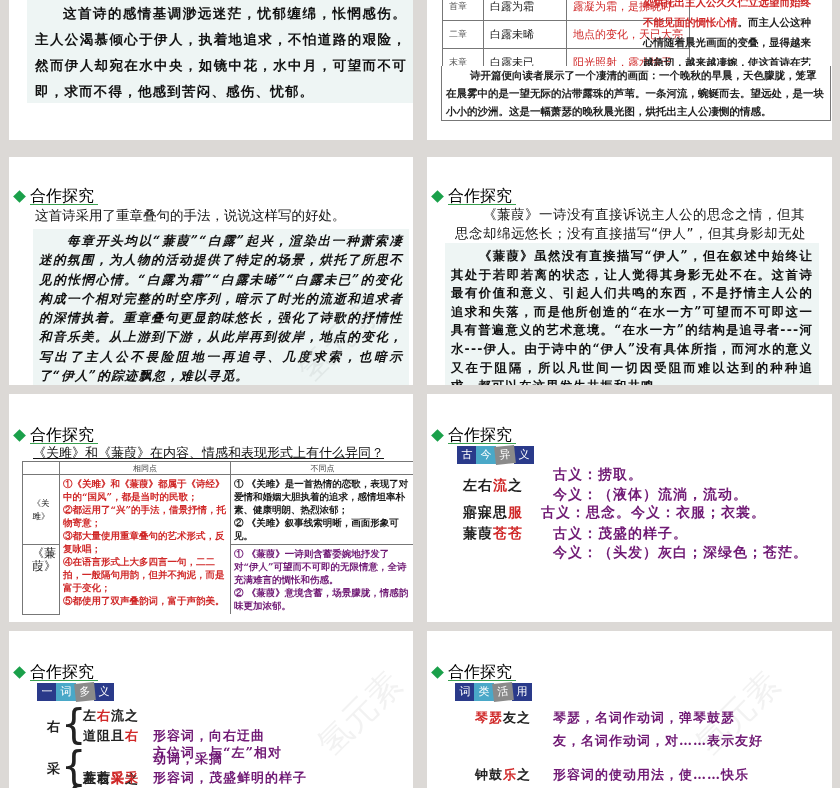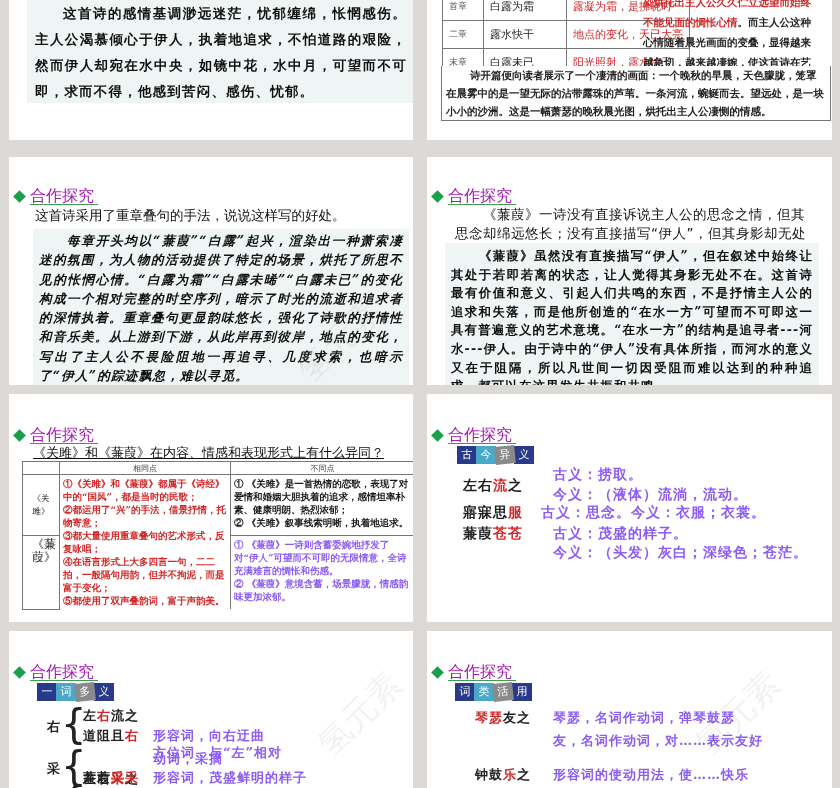--- a/index.html
+++ b/index.html
@@ -10,33 +10,33 @@
   .s2{left:427px;top:-2px;width:405px;height:142px;}
   .s3{left:9px;top:157px;width:404px;height:228px;}
   .s4{left:427px;top:157px;width:405px;height:228px;}
   .s5{left:9px;top:394px;width:404px;height:228px;}
   .s6{left:427px;top:394px;width:405px;height:228px;}
   .s7{left:9px;top:631px;width:404px;height:160px;}
   .s8{left:427px;top:631px;width:405px;height:160px;}
 
   .hdr{position:absolute;left:2px;display:flex;align-items:center;}
   .diamond{width:9px;height:9px;background:#1aa04a;transform:rotate(45deg);margin-left:4px;margin-right:6px;}
-  .hdr-title{font-family:"DejaVu Sans","Liberation Sans",sans-serif;font-size:16px;color:#a21caf;
+  .hdr-title{font-family:"DejaVu Sans","Liberation Sans",sans-serif;font-size:16px;color:#000000;
        border-bottom:1px solid #3aa050;line-height:17px;padding-right:4px;}
   .question{position:absolute;font-family:"DejaVu Sans","Liberation Sans",sans-serif;font-size:13.5px;color:#111;}
   .answer{position:absolute;background:#eef5f4;font-size:13px;line-height:21.5px;letter-spacing:1.2px;
        text-align:justify;color:#111;font-weight:bold;}
   .watermark{position:absolute;font-family:"DejaVu Sans",sans-serif;font-size:34px;color:rgba(0,0,0,0.05);
        transform:rotate(-45deg);pointer-events:none;}
 
   
   table.t1{position:absolute;left:15px;top:-6px;border-collapse:collapse;font-size:11px;}
   table.t1 td{border:1px solid #777;height:27px;padding:0 6px;white-space:nowrap;}
   .red{color:#d02828;}
-  .blue{color:#8b5cf6;}
+  .blue{color:#701a75;}
   .t1 .c1{width:28px;font-size:9px;color:#555;}
   .t1 .c2{width:70px;}
   .t1 .c3{width:90px;}
   .s2note{position:absolute;left:216px;top:-6px;width:175px;font-size:10.5px;line-height:20px;color:#222;font-weight:bold;}
   .s2foot{position:absolute;left:14px;top:68px;width:380px;font-size:10.5px;line-height:18px;font-weight:bold;color:#222;border:1px solid #777;border-top:none;padding:0 4px;}
 
   
   .t2wrap{position:absolute;left:13px;top:67px;width:393px;}
   table.t2{border-collapse:collapse;width:393px;font-size:9.5px;font-weight:bold;}
   table.t2 td{border:1px solid #777;vertical-align:top;padding:2px 3px;line-height:13px;}
@@ -59,21 +59,21 @@
 <div class="slide s2">
   <table class="t1">
     <tbody>
         <tr>
       <td class="c1">首章</td>
       <td class="c2">白露为霜</td>
       <td class="c3 red">露凝为霜，是拂晓时</td>
     </tr>
     <tr>
       <td class="c1">二章</td>
-      <td class="c2">露水快干</td>
+      <td class="c2">白露未晞</td>
       <td class="c3 red">地点的变化，天已大亮</td>
     </tr>
     <tr>
       <td class="c1">末章</td>
       <td class="c2">白露未已</td>
       <td class="c3 red">阳光照射，露水快干</td>
     </tr>
   </tbody>
     </table>
   <div class="s2note">
@@ -119,21 +119,21 @@
         <td style="font-size:8.5px;font-weight:normal;height:46px;vertical-align:middle;text-align:center;">《关雎》</td>
         <td rowspan="2" class="red" style="border-bottom:none;">
           <div>①《关雎》和《蒹葭》都属于《诗经》中的“国风”，都是当时的民歌；</div>
           <div>②都运用了“兴”的手法，借景抒情，托物寄意；</div>
           <div>③都大量使用重章叠句的艺术形式，反复咏唱；</div>
           <div>④在语言形式上大多四言一句，二二拍，一般隔句用韵，但并不拘泥，而是富于变化；</div>
           <div>⑤都使用了双声叠韵词，富于声韵美。</div>
         </td>
         <td>
           <div>① 《关雎》是一首热情的恋歌，表现了对爱情和婚姻大胆执着的追求，感情坦率朴素、健康明朗、热烈浓郁；</div>
-          <div>② 《关雎》叙事线索明晰，执着地追求。</div>
+          <div>② 《关雎》叙事线索明晰，画面形象可见。</div>
         </td>
       </tr>
       <tr>
         <td style="font-size:12px;font-weight:normal;height:60px;text-align:center;padding-left:9px;">《蒹葭》</td>
         <td class="blue" style="border-bottom:none;">
           <div>① 《蒹葭》一诗则含蓄委婉地抒发了对“伊人”可望而不可即的无限情意，全诗充满难言的惆怅和伤感。</div>
           <div>② 《蒹葭》意境含蓄，场景朦胧，情感韵味更加浓郁。</div>
         </td>
       </tr>
     </tbody>

